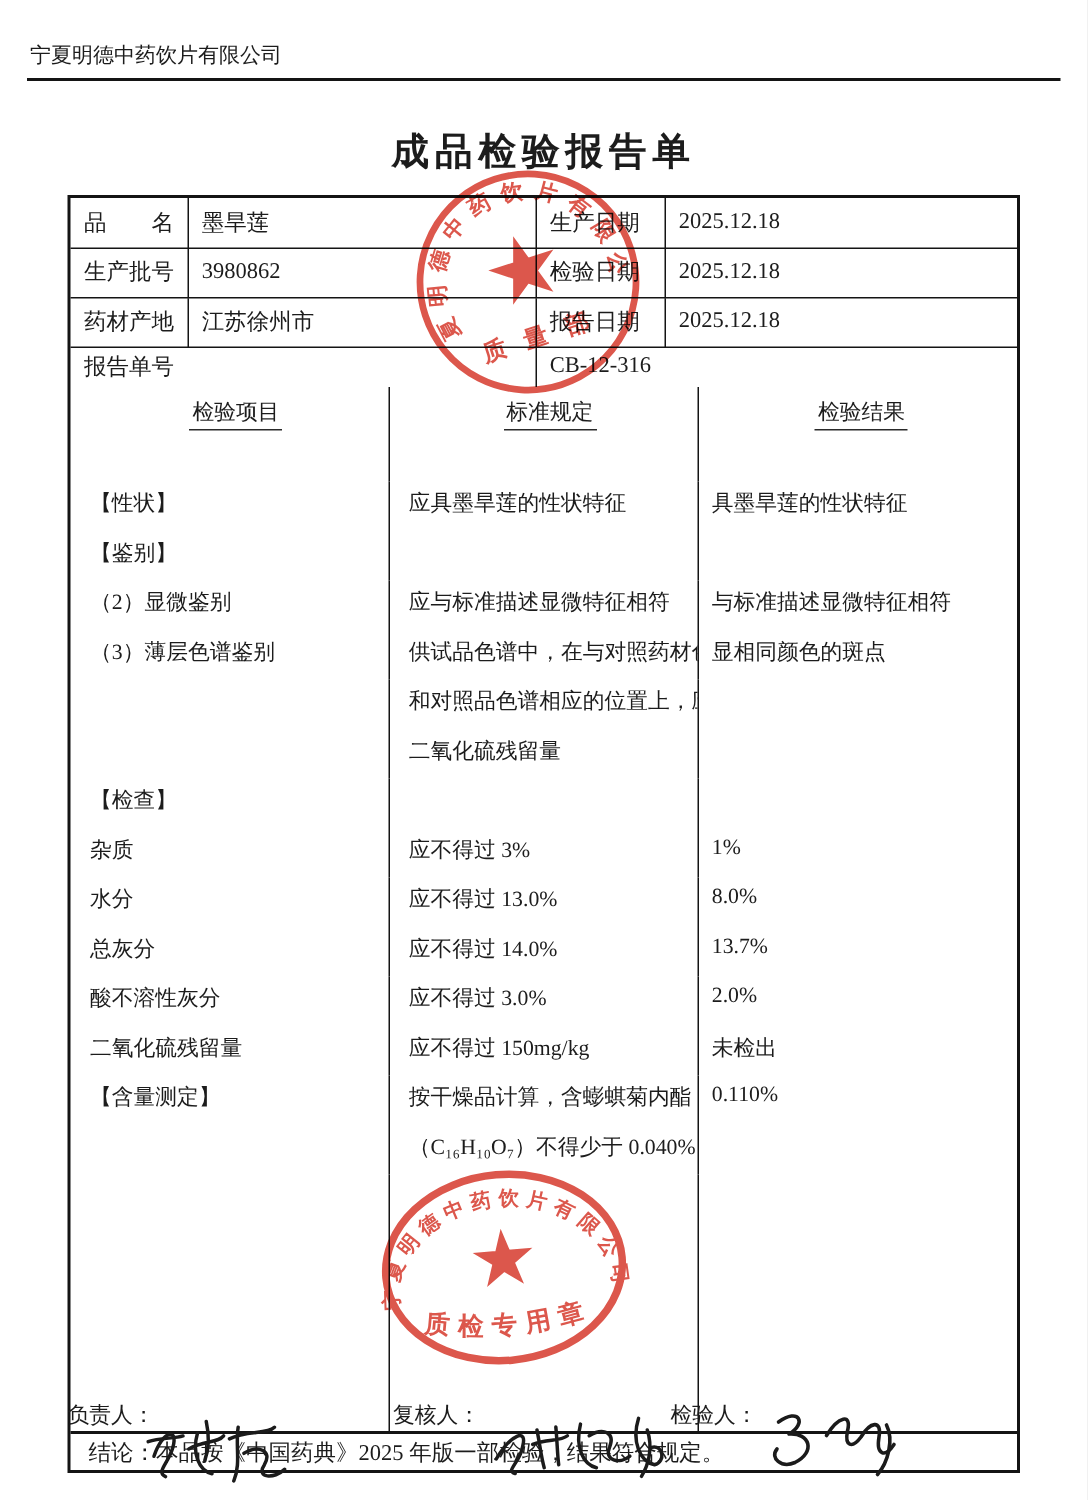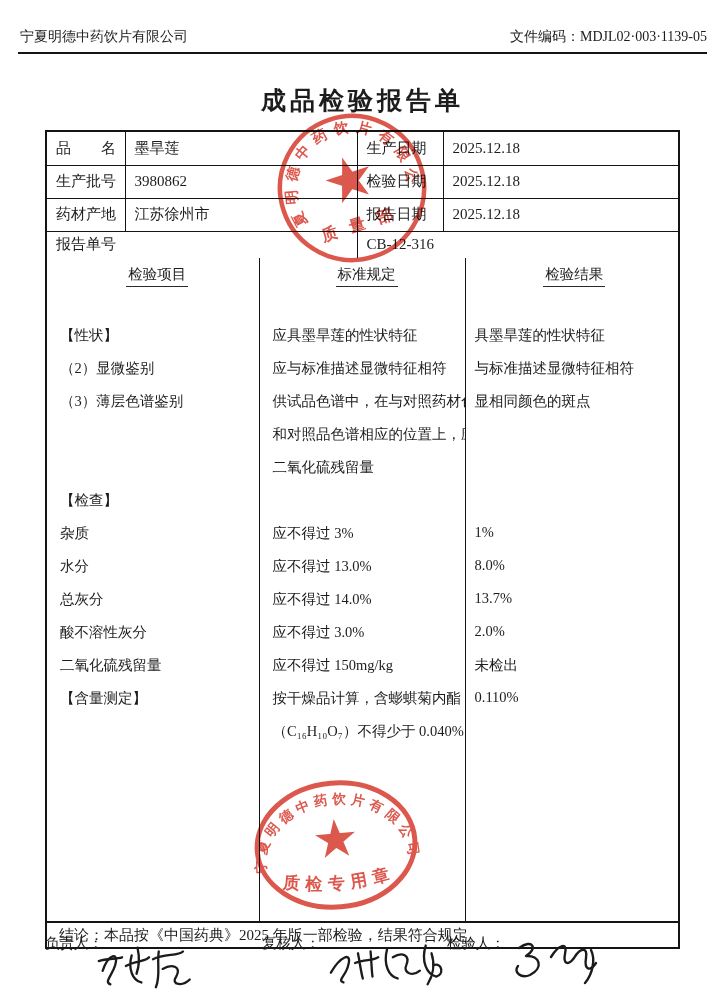--- a/index.html
+++ b/index.html
@@ -87,23 +87,20 @@
   .stamp text{fill:var(--stamp-color);font-weight:bold;font-family:"Liberation Serif","DejaVu Serif",serif;}
   .stamp .star{fill:var(--stamp-color);}
 </style>
 </head>
 <body>
 
 <div class="page">
 
   <div class="top-header">
     <span>宁夏明德中药饮片有限公司</span>
-    <span>
-      <span>文件编码：</span><span>MDJL02·003·1139-05</span>
-    </span>
   </div>
   <div class="header-rule"></div>
 
   <div class="doc-title">成品检验报告单</div>
 
   <div class="frame">
 
     <table class="t-info">
       <colgroup>
           <col style="width:78px">
@@ -146,20 +143,25 @@
       <tbody>
           <tr class="hrow">
         <td class="c1"><span class="u">检验项目</span></td>
         <td class="c2"><span class="u">标准规定</span></td>
         <td class="c3"><span class="u">检验结果</span></td>
       </tr>
       <tr class="row">
             <td class="c1">【性状】</td>
             <td class="c2">应具墨旱莲的性状特征</td>
             <td class="c3">具墨旱莲的性状特征</td>
+          </tr>
+      <tr class="row">
+            <td class="c1">【鉴别】</td>
+            <td class="c2"></td>
+            <td class="c3"></td>
           </tr>
       <tr class="row">
             <td class="c1">（2）显微鉴别</td>
             <td class="c2">应与标准描述显微特征相符</td>
             <td class="c3">与标准描述显微特征相符</td>
           </tr>
       <tr class="row">
             <td class="c1">（3）薄层色谱鉴别</td>
             <td class="c2">供试品色谱中，在与对照药材色谱</td>
             <td class="c3">显相同颜色的斑点</td>

